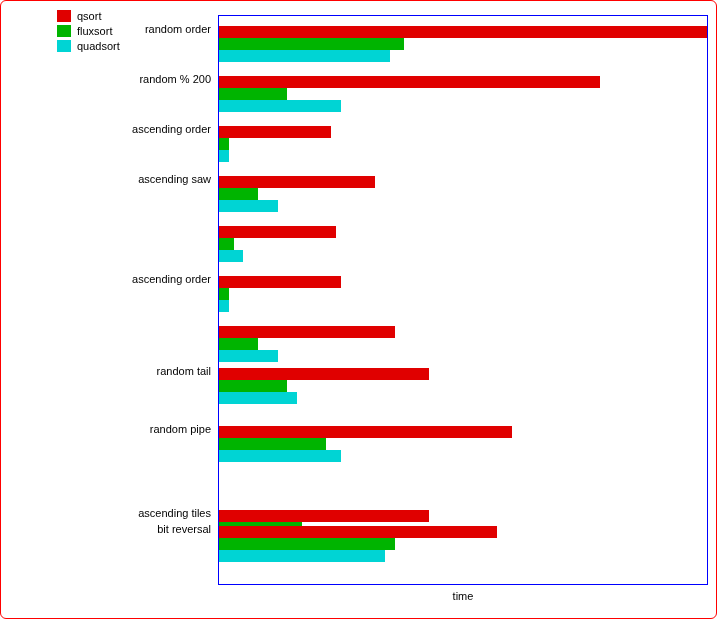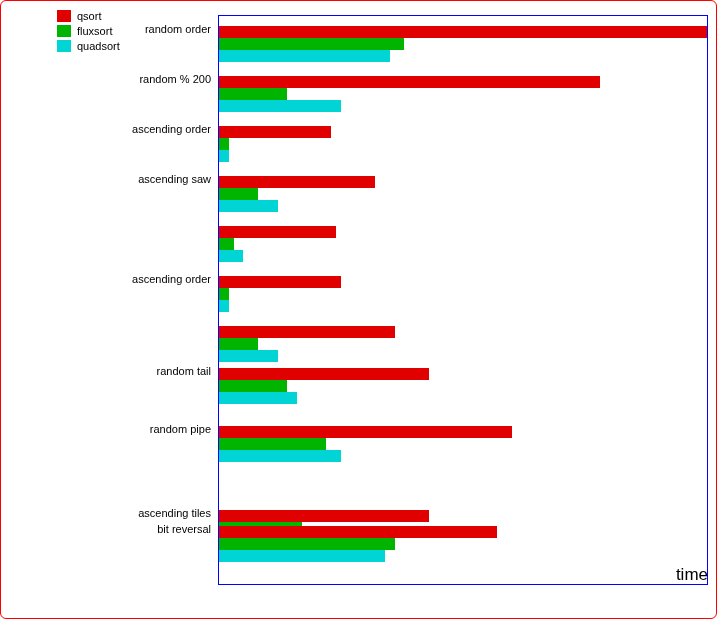--- a/index.html
+++ b/index.html
@@ -46,23 +46,23 @@
     top: 14px;
     width: 490px;
     height: 570px;
     border: 1px solid #0000ff;
     box-sizing: border-box;
   }
   .xlabel {
     position: absolute;
     left: 217px;
     width: 490px;
-    top: 564px;
-    text-align: right;
-    font-size: 17px;
+    top: 589px;
+    text-align: center;
+    font-size: 11px;
   }
   
   .group {
     position: absolute;
     left: 0;
     width: 100%;
     height: 42px;
   }
   .bar {
     position: absolute;

